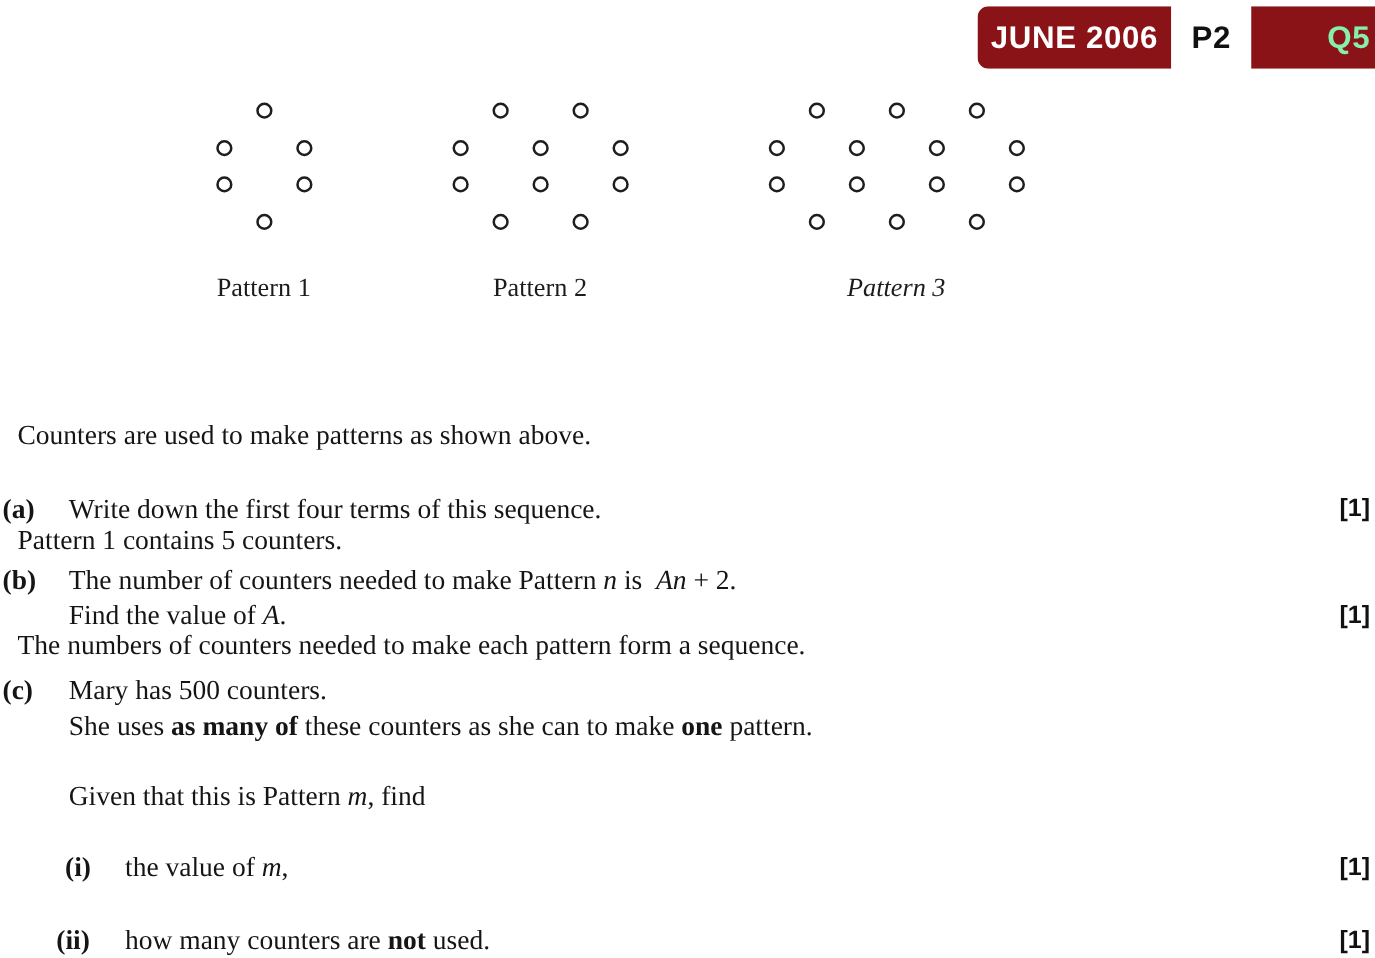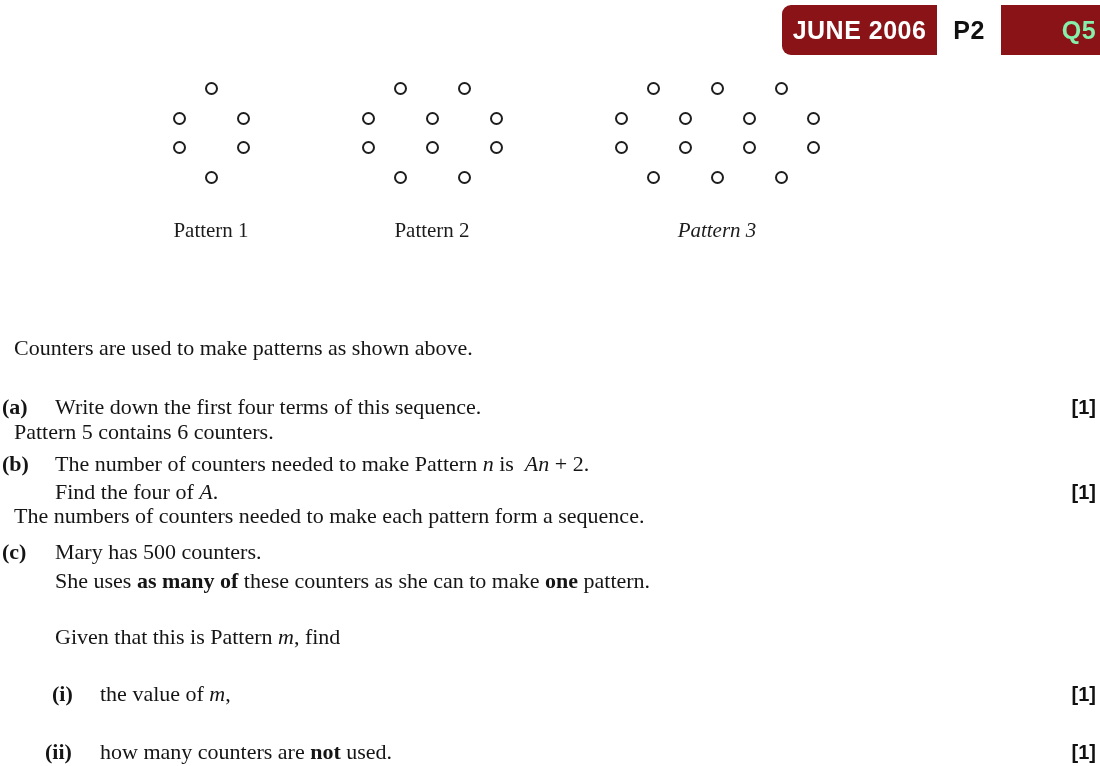--- a/index.html
+++ b/index.html
@@ -125,31 +125,31 @@
           <span class="counter"></span>
           <span class="counter"></span>
           <span class="counter"></span>
         </div>
       </div>
       <div class="pattern-label" style="left: 617px; font-style: italic;">Pattern 3</div>
     </div>
 
   <div class="line intro" style="top:278px">
     <div>Counters are used to make patterns as shown above.</div>
-    <div>Pattern 5 contains 6 counters.</div>
+    <div>Pattern 1 contains 5 counters.</div>
     <div>The numbers of counters needed to make each pattern form a sequence.</div>
   </div>
 
   <div class="part-label" style="top:393px">(a)</div>
   <div class="line" style="top:393px">Write down the first four terms of this sequence.</div>
   <div class="mark" style="top:393px">[1]</div>
 
   <div class="part-label" style="top:450px">(b)</div>
   <div class="line" style="top:450px"><span>The number of counters needed to make Pattern </span><span class="i">n</span><span> is  </span><span class="i">An</span><span> + 2.</span></div>
-  <div class="line" style="top:478px"><span>Find the four of </span><span class="i">A</span><span>.</span></div>
+  <div class="line" style="top:478px"><span>Find the value of </span><span class="i">A</span><span>.</span></div>
   <div class="mark" style="top:478px">[1]</div>
 
   <div class="part-label" style="top:538px">(c)</div>
   <div class="line" style="top:538px">Mary has 500 counters.</div>
   <div class="line" style="top:623px"><span>Given that this is Pattern </span><span class="i">m</span><span>, find</span></div>
   <div class="line" style="top:567px"><span>She uses </span><span class="b">as many of</span><span> these counters as she can to make </span><span class="b">one</span><span> pattern.</span></div>
 
   <div class="part-label" style="left:52px; top:680px">(i)</div>
   <div class="line" style="left:100px; top:680px"><span>the value of </span><span class="i">m</span><span>,</span></div>
   <div class="mark" style="top:680px">[1]</div>

